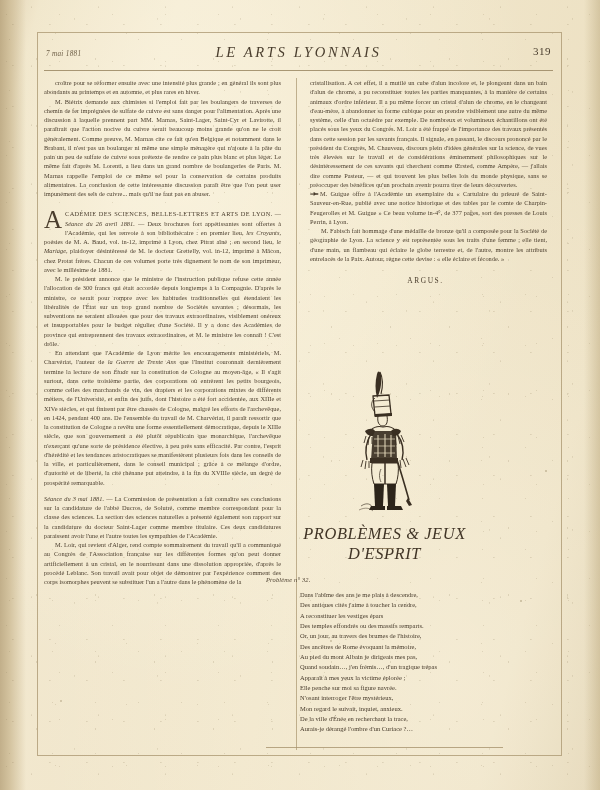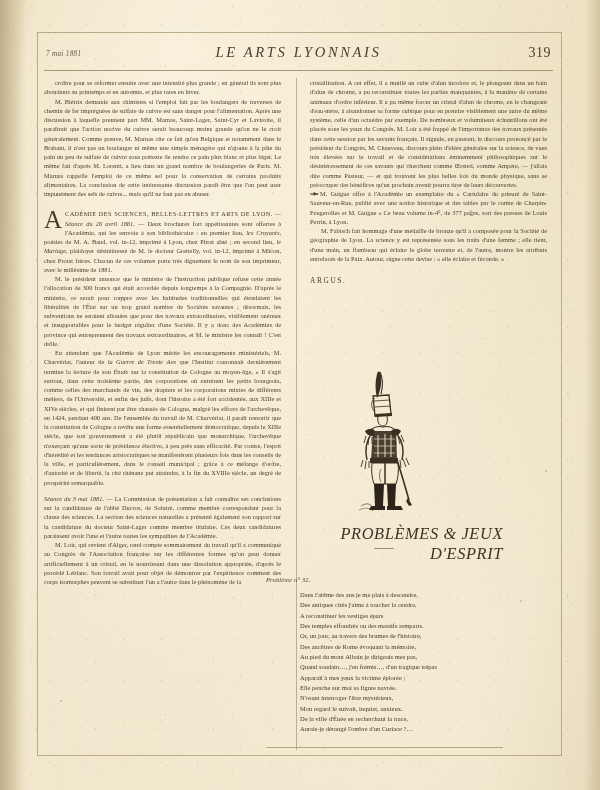--- a/index.html
+++ b/index.html
@@ -38,21 +38,21 @@
   #frame{position:absolute;left:37px;top:32px;width:523px;height:722px;
     border:1px solid #a8946e;opacity:.75;pointer-events:none;}
 
   
   #masthead{position:absolute;left:44px;top:42px;width:509px;height:26px;}
   .mh-date{position:absolute;left:2px;top:8px;font-style:italic;font-size:7.2px;
     letter-spacing:.3px;color:#6b5c44;}
   .mh-title{position:absolute;left:0;right:0;top:2px;text-align:center;
     font-family:"Liberation Serif", serif;font-style:italic;font-size:14.6px;
     letter-spacing:2.6px;color:#4a3e2e;}
-  .mh-page{position:absolute;right:2px;top:3px;font-size:14px;color:#4a3e2e;letter-spacing:.5px;}
+  .mh-page{position:absolute;right:2px;top:3px;font-size:11px;color:#4a3e2e;letter-spacing:.5px;}
   #mh-rule{position:absolute;left:44px;top:70px;width:509px;height:1px;
     background:#9a8763;opacity:.85;}
 
   
   #cols{position:absolute;left:44px;top:78px;width:509px;height:672px;}
   #coldiv{position:absolute;left:252px;top:0;width:1px;height:672px;
     background:#a8946e;opacity:.7;}
   .col{position:absolute;top:0;width:237px;height:672px;overflow:hidden;}
   .col.left{left:0;}
   .col.right{left:266px;}
@@ -68,29 +68,29 @@
   
   .dropwrap{position:relative;margin-top:11px;}
   .dropcap{float:left;font-size:25px;line-height:20px;padding:1px 3px 0 0;
     color:#4a3d2d;font-family:"Liberation Serif",serif;}
 
   
   .manicule{display:inline-block;width:9px;height:6px;vertical-align:-1px;margin-right:1px;
     position:relative;}
   .manicule svg{position:absolute;left:0;top:0;}
 
-  .sig{text-align:left;font-variant:small-caps;font-size:7.4px;letter-spacing:1.6px;
+  .sig{text-align:center;font-variant:small-caps;font-size:7.4px;letter-spacing:1.6px;
     margin-top:13px;padding-right:6px;color:#4a3d2d;}
 
   
   #engraving{position:absolute;left:266px;top:368px;width:237px;height:150px;}
   #engraving svg{display:block;margin:0 auto;}
 
   
-  #pjtitle{position:absolute;left:266px;top:524px;width:237px;text-align:right;
+  #pjtitle{position:absolute;left:266px;top:524px;width:237px;text-align:center;
     font-style:italic;font-size:16.4px;letter-spacing:.6px;color:#403426;}
   #pjrule{position:absolute;left:374px;top:548px;width:20px;height:1px;
     background:#8d7b5b;opacity:.8;}
   #anatitle{position:absolute;left:266px;top:560px;width:237px;text-align:center;
     font-size:8.2px;letter-spacing:1.9px;color:#453a2b;}
   #probno{position:absolute;left:266px;top:576px;font-style:italic;font-size:6.4px;
     letter-spacing:.2px;color:#4a3d2d;}
 
   #poem{position:absolute;left:300px;top:590px;width:205px;}
   #poem div{font-size:6.5px;line-height:10.35px;color:#463a2b;white-space:nowrap;}

